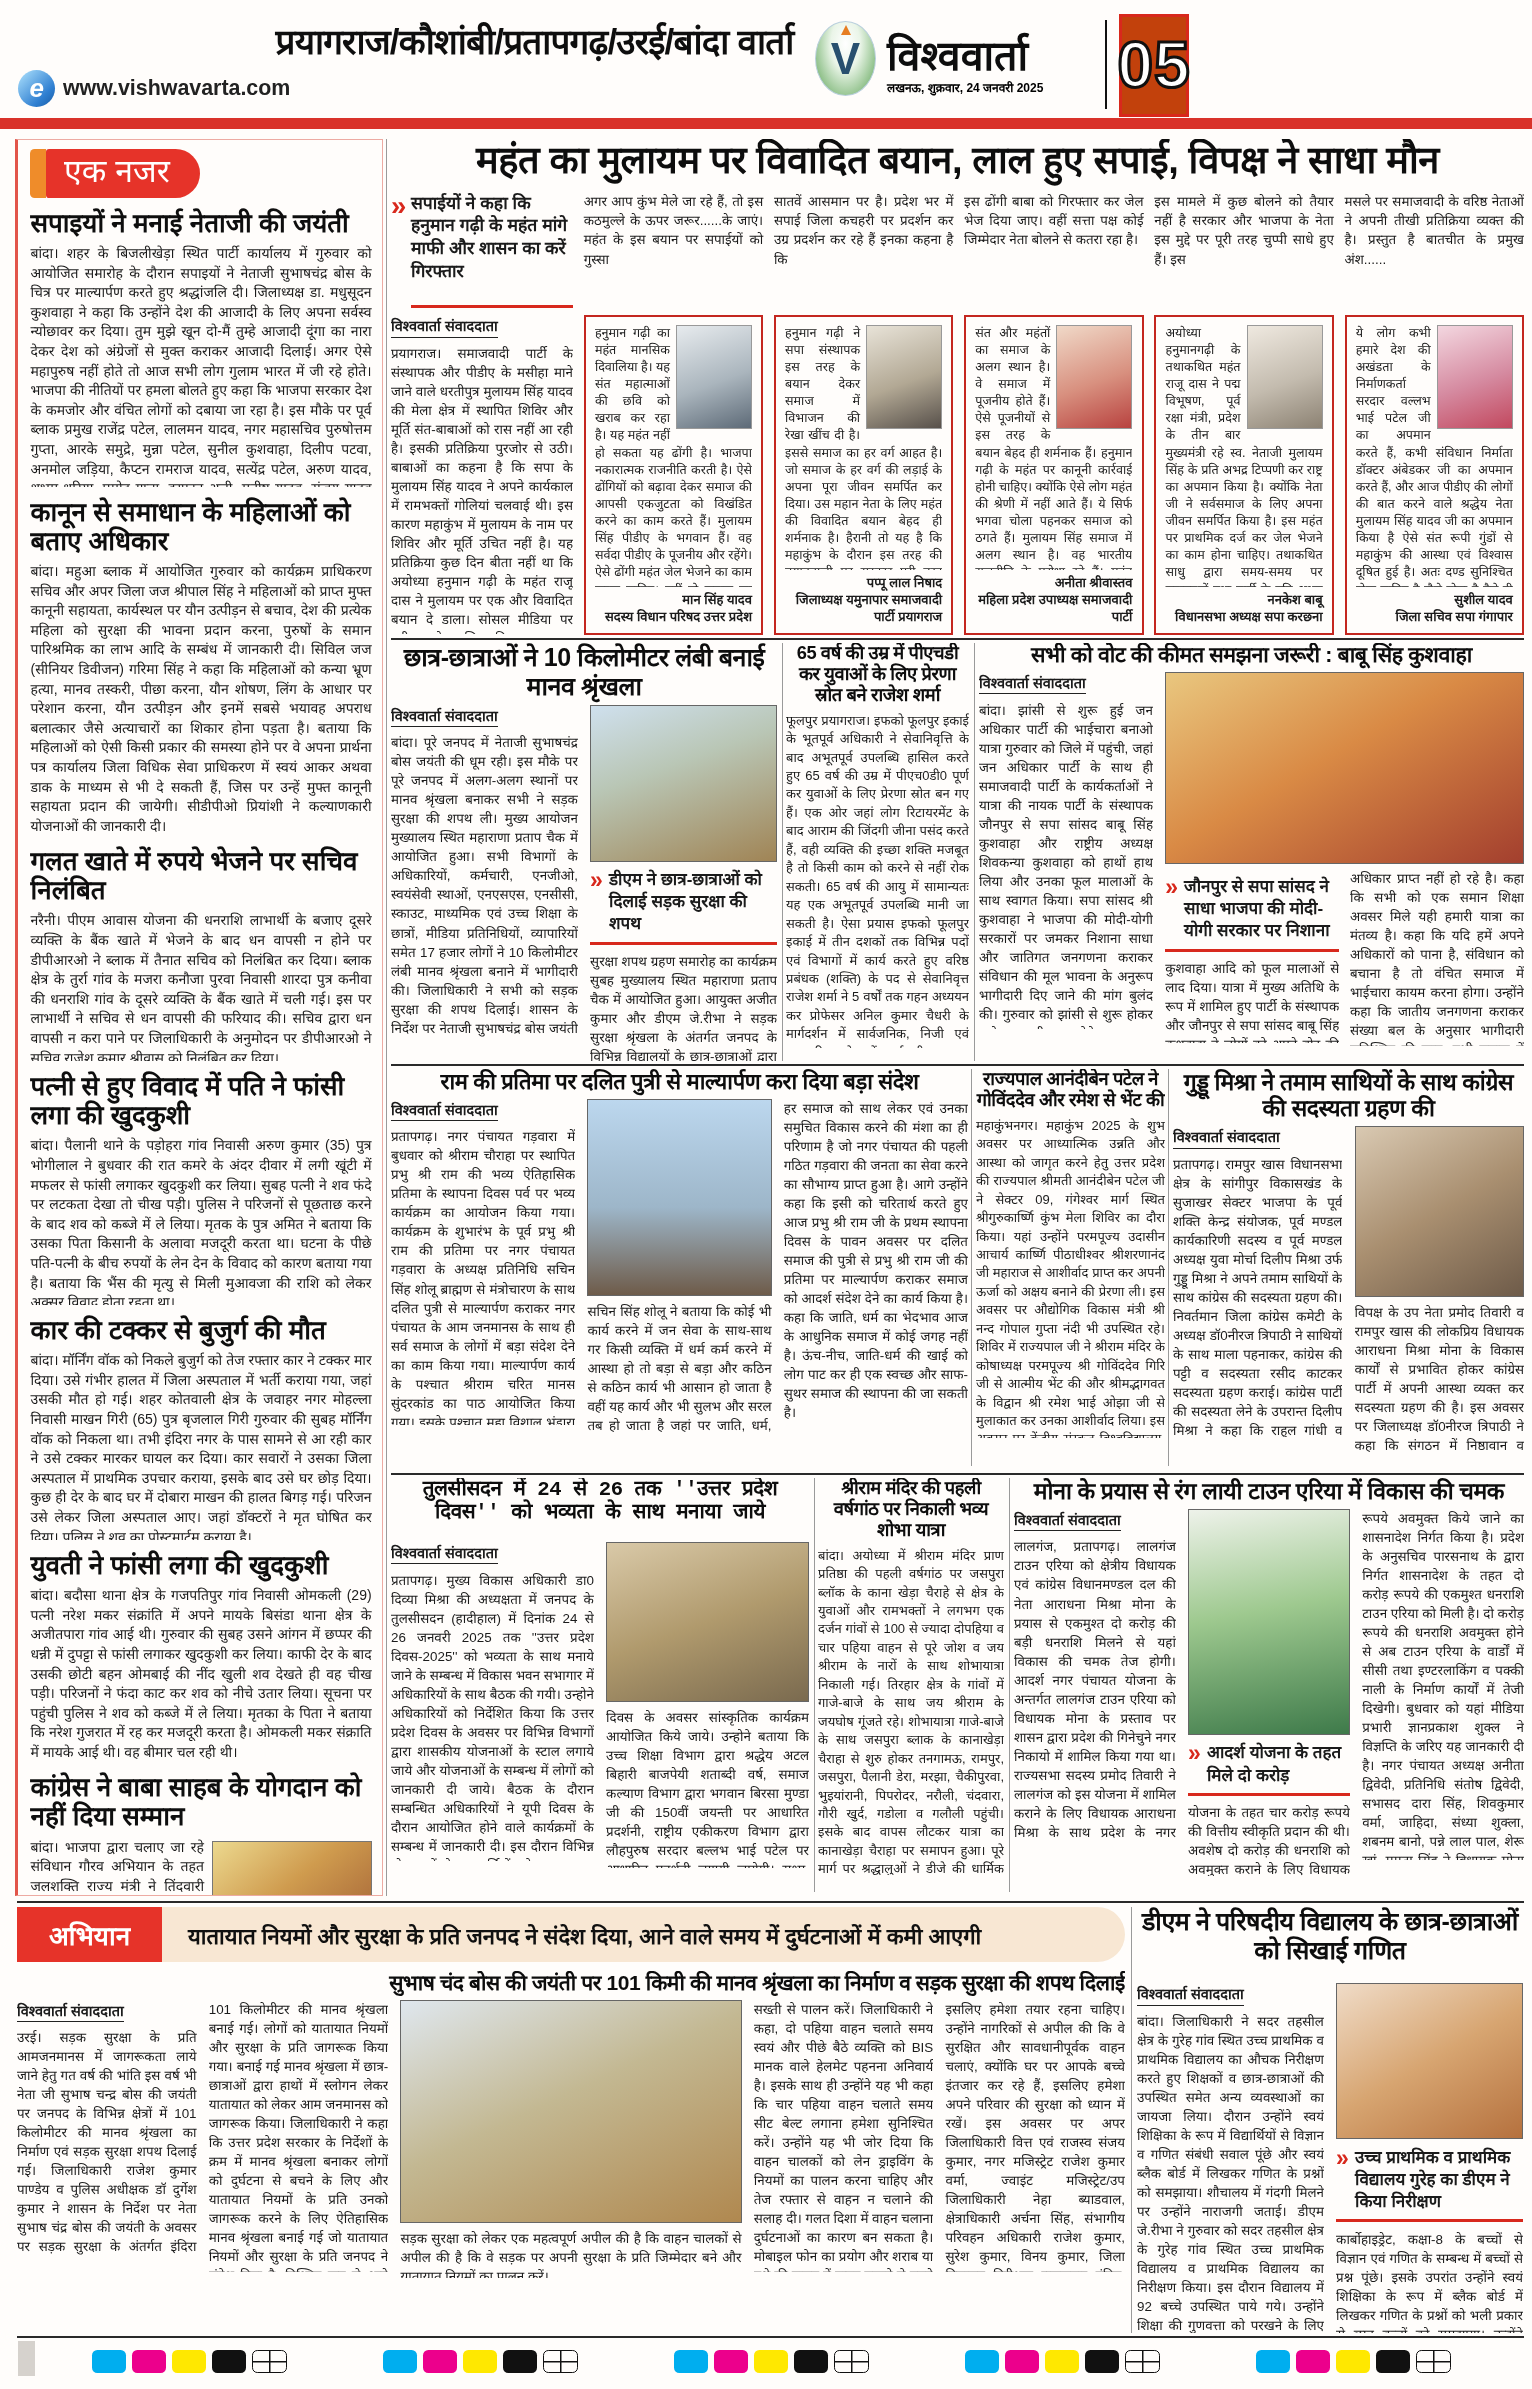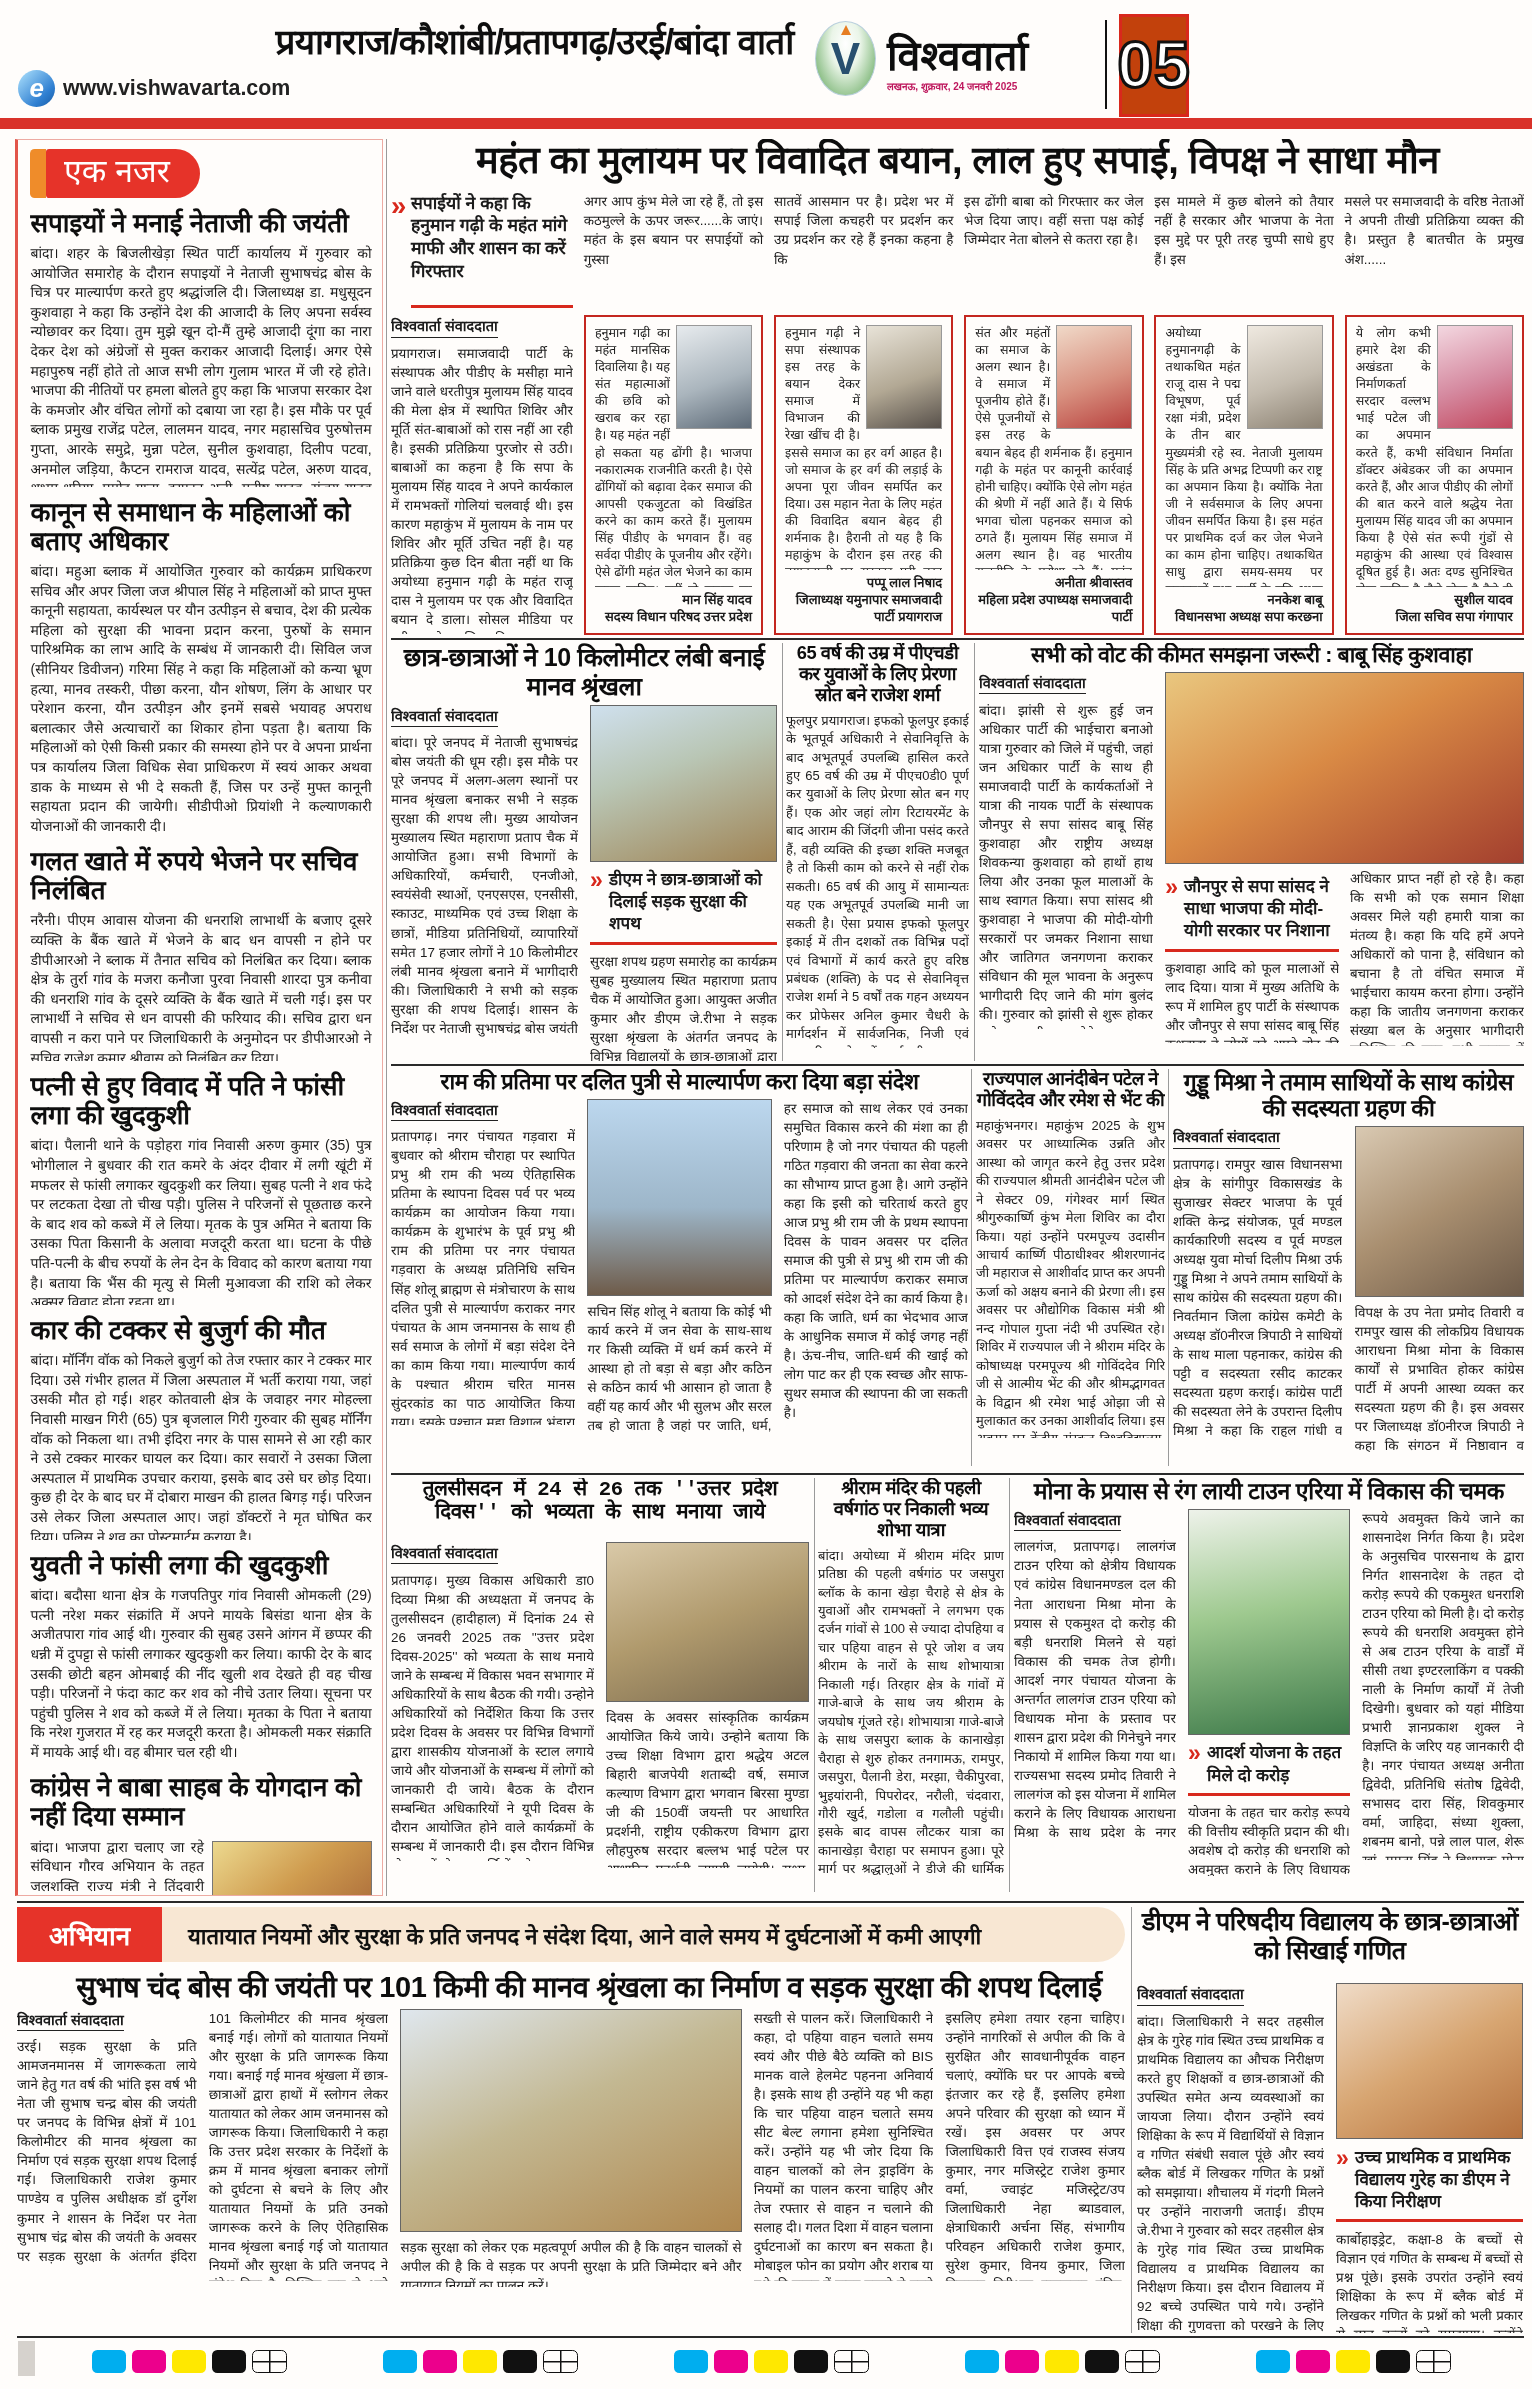--- a/index.html
+++ b/index.html
@@ -15,21 +15,21 @@
   .site-url span.url { font-weight:800; font-size:21.4px; color:#222; }
   .regions { position:absolute; left:252px; top:23px; width:565px; font-size:35px; font-weight:900; color:#0e0e0e;
              text-align:center; line-height:1.1; letter-spacing:-0.8px; }
   .logo { position:absolute; left:815px; top:21.4px; width:61px; height:75px; border-radius:50%;
           background:radial-gradient(ellipse at 50% 30%, #ffffff 0%, #eaf5e8 35%, #9cc897 70%, #58a050 100%);
           border:1.5px solid #b9cfdd; display:flex; align-items:center; justify-content:center; }
   .logo .v { font-size:44px; font-weight:900; color:#28506f; line-height:1; }
   .logo .flame { position:absolute; top:3.1px; left:50%; transform:translateX(-50%); width:0; height:0;
                  border-left:5.3px solid transparent; border-right:5.3px solid transparent; border-bottom:10.7px solid #e67e22; }
   .brand { position:absolute; left:887px; top:26px; font-size:41px; font-weight:900; color:#0d0d0d; }
-  .bdate { position:absolute; left:887px; top:79px; font-size:10px; font-weight:800; color:#be185d; }
+  .bdate { position:absolute; left:887px; top:79px; font-size:12px; font-weight:800; color:#000000; }
   .head-vr { position:absolute; left:1105px; top:20px; width:2.3px; height:89px; background:#111; }
   .pagenum-box { position:absolute; left:1119px; top:13.7px; width:70px; height:103px; background:#c2410c;
                  border:3.8px solid #d8281c; display:flex; align-items:center; justify-content:center; }
   .pagenum-box span { font-size:64px; font-weight:900; color:#fff; -webkit-text-stroke:3.1px #111;
                       text-shadow:0 0 0.8px #111; letter-spacing:0.8px; }
   .head-redbar { position:absolute; left:0; top:118px; width:1533px; height:10.7px; background:#d9322a; }
 
   
   .vr { position:absolute; width:0.8px; background:#9a9a9a; }
   .hrule { position:absolute; height:1.5px; background:#2a2a2a; }
@@ -115,21 +115,21 @@
   .ph-tulsi { height:160px; background:linear-gradient(160deg,#d9c9a8 0%,#b09a6d 50%,#7a6a4f 100%); }
   .ph-mona { height:226px; background:linear-gradient(170deg,#eef2ea 0%,#9ec98f 45%,#3e7a4a 100%); }
 
   
   #banner { position:absolute; left:17px; top:1907px; width:1108px; height:55px; display:flex; align-items:stretch; }
   .banner-badge { flex:0 0 145px; background:#e63329; color:#fff; font-size:26px; font-weight:900;
                   display:flex; align-items:center; justify-content:center; }
   .banner-text { flex:1; background:#f8e7d3; border-radius:0 27.5px 27.5px 0; display:flex; align-items:center;
                  padding:0 26px; font-size:22px; font-weight:800; color:#101010; }
   #bose { left:17px; top:1971px; width:1108px; height:362px; }
-  #bose .art-h { font-size:29px; text-align:center; margin-bottom:4.6px;margin-left:36px; }
+  #bose .art-h { font-size:21px; text-align:right; margin-bottom:4.6px;margin-left:36px; }
   #bose .cols { margin-top:3.1px; }
   .ph-bose { height:223px; background:linear-gradient(155deg,#dfe7ee 0%,#c3b892 45%,#b0884f 100%); }
   .bose-pcap { font-size:13.4px; line-height:1.42; text-align:justify; margin-top:6.1px; overflow:hidden; }
   #dm { left:1137px; top:1907px; width:386px; height:426px; }
   #dm .art-h { font-size:25px; margin-bottom:19px; }
   .ph-dm { height:156px; background:linear-gradient(150deg,#f0dcc8 0%,#d7a571 50%,#b5713e 100%); }
 
   
   #marks { position:absolute; left:0; top:2341px; width:1533px; height:46px; }
   .marks-row { position:absolute; left:92px; top:9.2px; width:1359px; display:flex; justify-content:space-between; }

